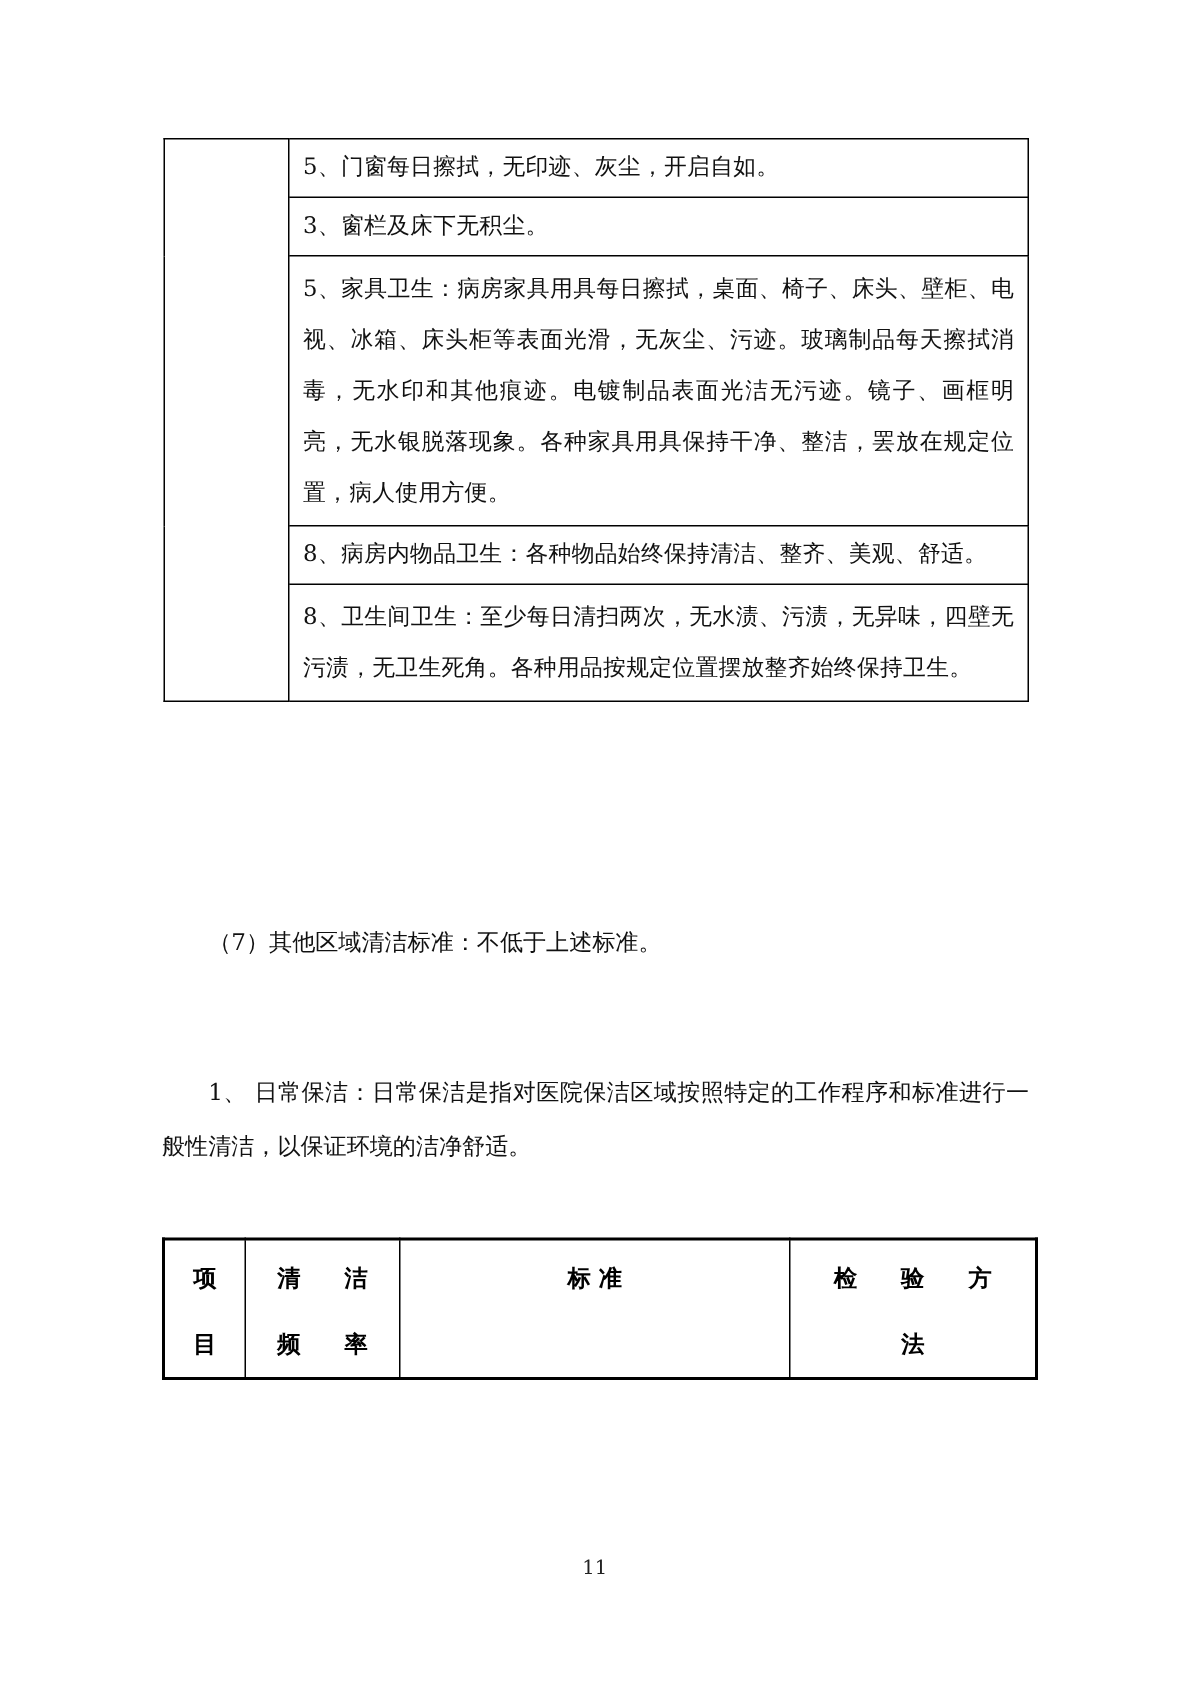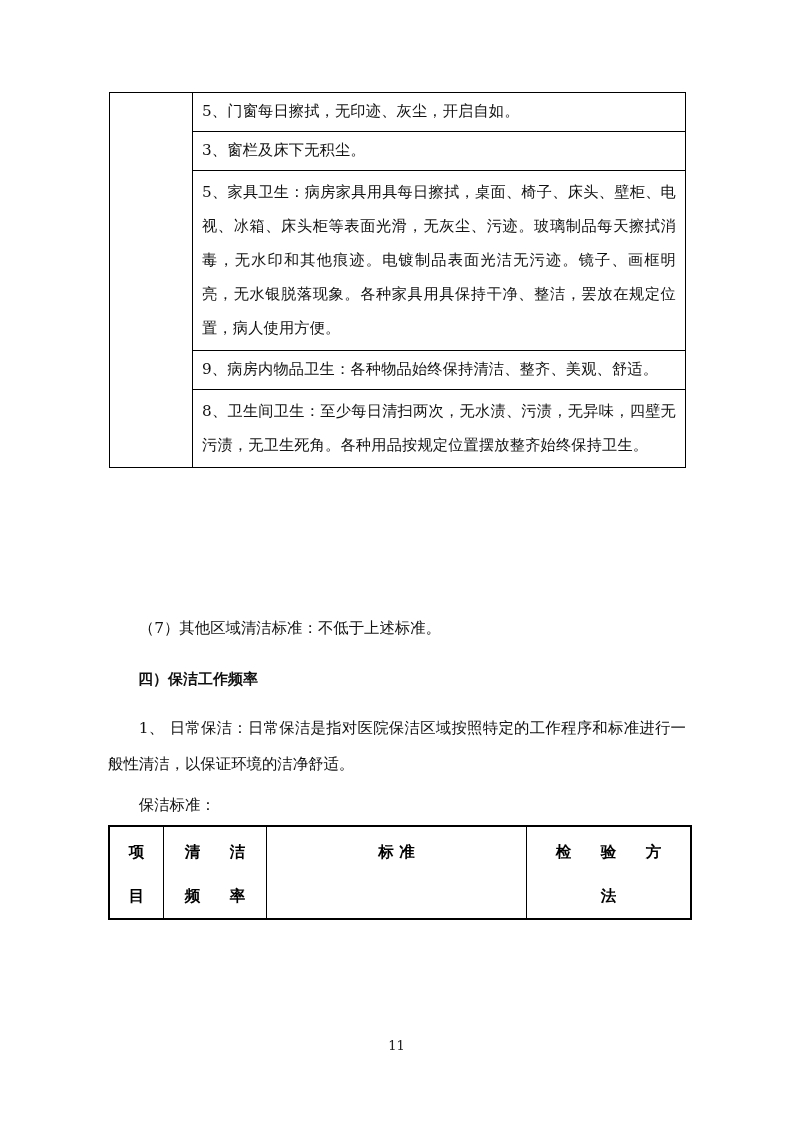--- a/index.html
+++ b/index.html
@@ -141,39 +141,37 @@
           <div class="cell-text single">3、窗栏及床下无积尘。</div>
         </td>
       </tr>
       <tr>
         <td class="body-cell">
           <div class="cell-text">5、家具卫生：病房家具用具每日擦拭，桌面、椅子、床头、壁柜、电视、冰箱、床头柜等表面光滑，无灰尘、污迹。玻璃制品每天擦拭消毒，无水印和其他痕迹。电镀制品表面光洁无污迹。镜子、画框明亮，无水银脱落现象。各种家具用具保持干净、整洁，罢放在规定位置，病人使用方便。</div>
         </td>
       </tr>
       <tr>
         <td class="body-cell">
-          <div class="cell-text single">9、病房内物品卫生：各种物品始终保持清洁、整齐、美观、舒适。</div>
+          <div class="cell-text single">8、病房内物品卫生：各种物品始终保持清洁、整齐、美观、舒适。</div>
         </td>
       </tr>
       <tr>
         <td class="body-cell">
           <div class="cell-text">8、卫生间卫生：至少每日清扫两次，无水渍、污渍，无异味，四壁无污渍，无卫生死角。各种用品按规定位置摆放整齐始终保持卫生。</div>
         </td>
       </tr>
     </tbody>
   </table>
 
 
   <div class="para indent" style="left:108px; top:610px; width:578px;">（7）其他区域清洁标准：不低于上述标准。</div>
 
-  <div class="para bold indent" style="left:108px; top:661px; width:578px;">四）保洁工作频率</div>
 
   <div class="para indent" style="left:108px; top:710px; width:578px;">1、 日常保洁：日常保洁是指对医院保洁区域按照特定的工作程序和标准进行一般性清洁，以保证环境的洁净舒适。</div>
 
-  <div class="para indent" style="left:108px; top:787px; width:578px;">保洁标准：</div>
 
   <table class="bottom-table">
     <tbody>
       <tr>
         <td class="c1">
           <span class="hdr">
             <span class="ln sp1">项</span>
             <span class="ln sp1">目</span>
           </span>
         </td>

